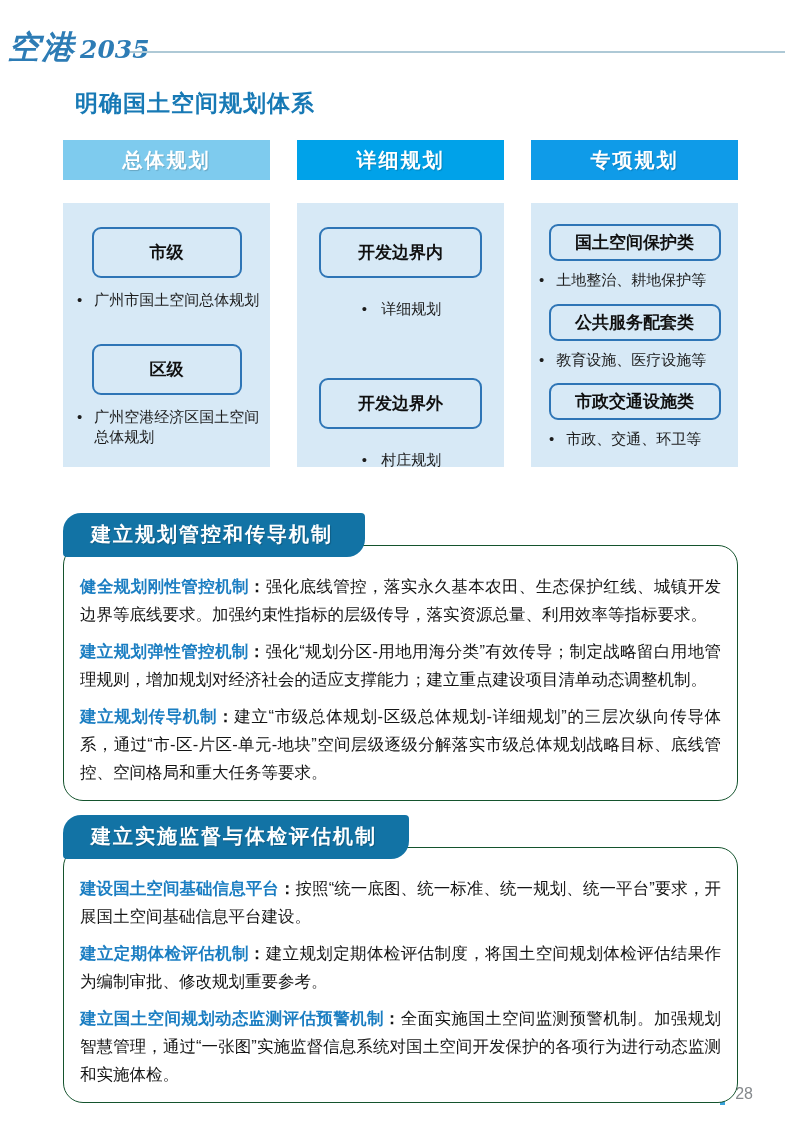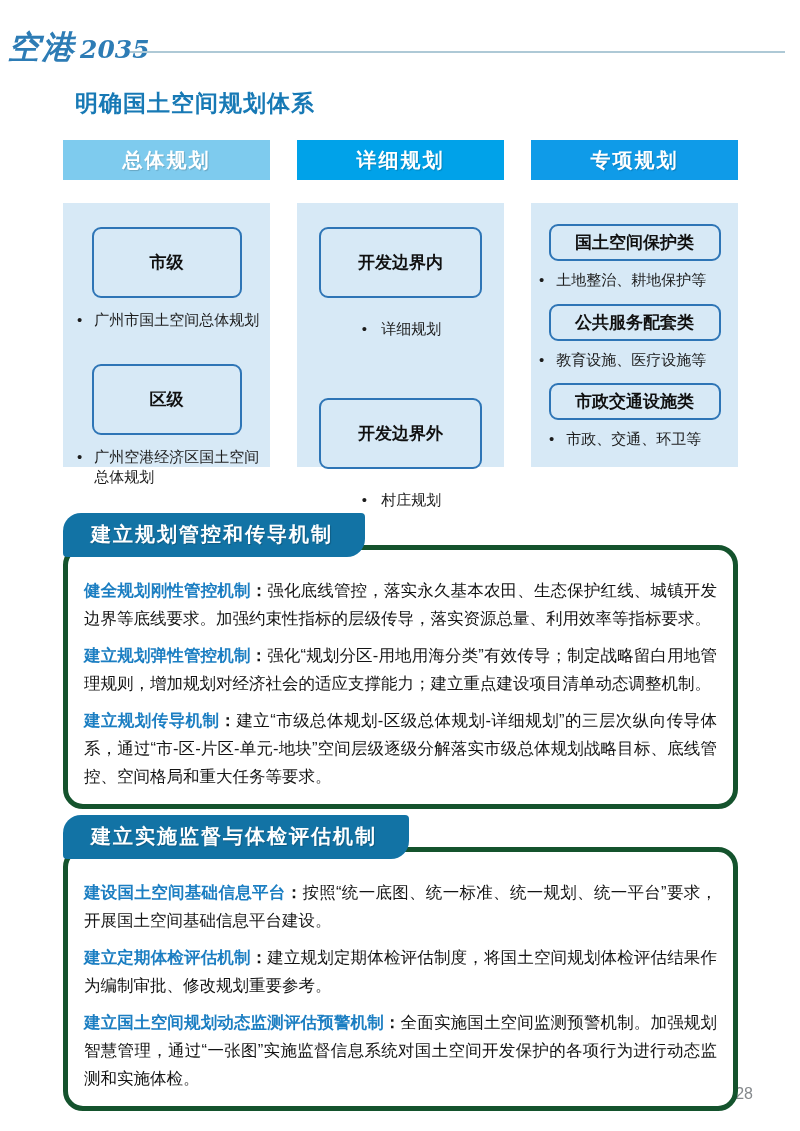--- a/index.html
+++ b/index.html
@@ -33,21 +33,21 @@
   .col-header { height: 40px; display: flex; align-items: center; justify-content: center;
                 color: #ffffff; font-size: 20px; font-weight: bold; letter-spacing: 2px;
                 text-shadow: 1px 1px 1px rgba(0,0,0,0.18); }
   .col-1 .col-header { background: #7ecbee; }
   .col-2 .col-header { background: #00a2e9; }
   .col-3 .col-header { background: #0f9be8; text-align: right; }
   .panel { margin-top: 23px; height: 264px; background: #d7e9f6; padding-top: 24px; }
   .col-3 .panel { padding-top: 21px; }
   .pbox { margin: 0 auto; width: 150px; border: 2px solid #2e75b6; border-radius: 9px;
           background: transparent; text-align: center; font-weight: bold; font-size: 17px;
-          color: #101010; padding: 22px 0; }
+          color: #101010; padding: 12px 0; }
   .col-2 .pbox { width: 163px; }
   .col-3 .pbox { width: 172px; padding: 5px 0; }
   .bullet-row { display: flex; margin: 12px 10px 0 12px; font-size: 15px; color: #1c1c1c;
                 line-height: 1.38; }
   .bullet-dot { flex: 0 0 auto; margin-right: 12px; }
   .col-1 .bullet-row { margin-left: 14px; }
   .col-2 .bullet-row { margin-top: 21px; justify-content: center; }
   .col-2 .bullet-dot { margin-right: 14px; }
   .col-3 .bullet-row { margin: 9px 4px 0 8px; }
   .col-3 .item-3 .bullet-row { margin-left: 18px; }
@@ -58,21 +58,21 @@
 
   
   .section { position: absolute; left: 63px; width: 675px; }
   .section-1 { top: 513px; }
   .section-2 { top: 815px; }
   .section-bar { position: relative; z-index: 2; display: inline-block;
                  background: #1273a5; color: #ffffff; font-size: 20px; font-weight: bold;
                  letter-spacing: 2px; padding: 8px 32px 9px 28px;
                  border-radius: 18px 4px 18px 4px; margin-bottom: -20px;
                  text-shadow: 1px 1px 1px rgba(0,0,0,0.2); }
-  .section-box { position: relative; z-index: 1; border: 5px solid #14532d;
+  .section-box { position: relative; z-index: 1; border: 1px solid #14532d;
                  border-radius: 20px; padding: 26px 16px 12px 16px; background: #ffffff; }
   .para { font-size: 16.5px; line-height: 1.7; text-align: justify; color: #141414;
           margin-bottom: 9px; }
   .para:last-child { margin-bottom: 2px; }
   .lead { color: #1b7ec2; font-weight: bold; }
   .colon { color: #141414; font-weight: bold; }
 
   
   .page-footer { position: absolute; right: 47px; bottom: 26px; display: flex;
                  align-items: center; }

